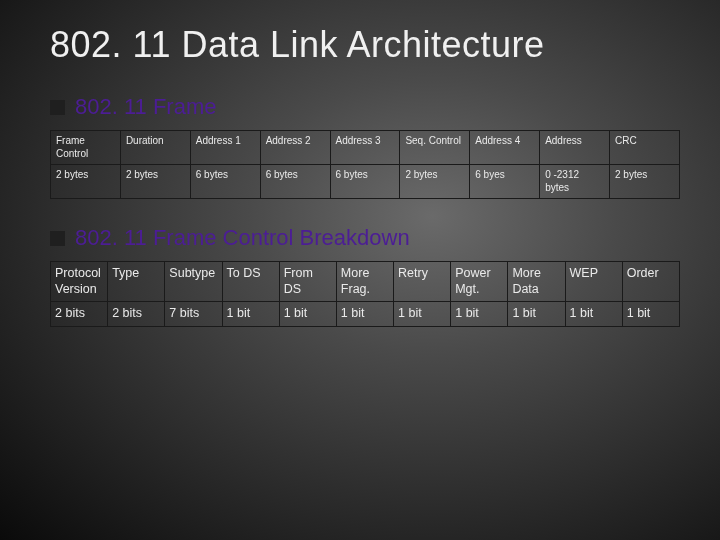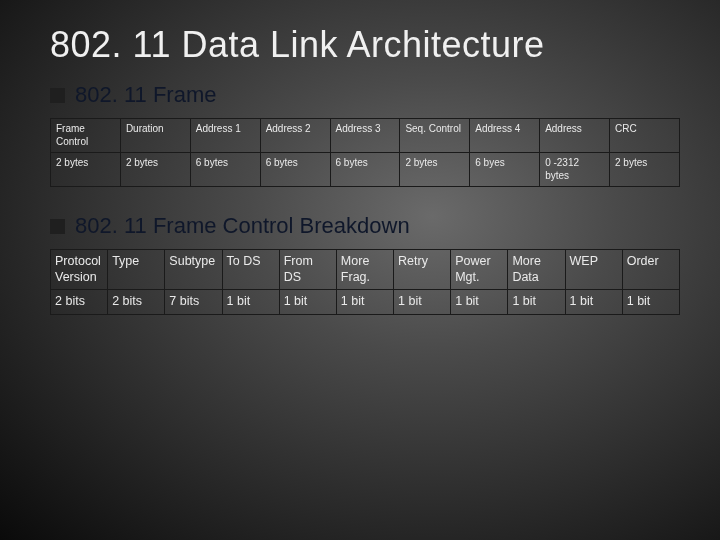--- a/index.html
+++ b/index.html
@@ -8,26 +8,26 @@
     background: radial-gradient(ellipse at 60% 40%, #6a6a6a 0%, #4a4a4a 30%, #2a2a2a 65%, #0a0a0a 100%);
     font-family: Arial, Helvetica, sans-serif;
     color: #e8e8e8;
     overflow: hidden;
   }
   .slide { padding: 24px 40px 0 50px; }
   .title {
     font-size: 36px;
     font-weight: 400;
     color: #f0f0f0;
-    margin-bottom: 16px;
+    margin-bottom: 28px;
     letter-spacing: 0.5px;
   }
   .sub {
     font-size: 22px;
-    color: #0f172a;
+    color: #4c1d95;
     margin: 0 0 10px 0;
     display: flex;
     align-items: center;
     gap: 8px;
   }
   .bullet {
     width: 15px; height: 15px;
     display: inline-block;
     background: #1f1f1f;
     flex: 0 0 auto;

